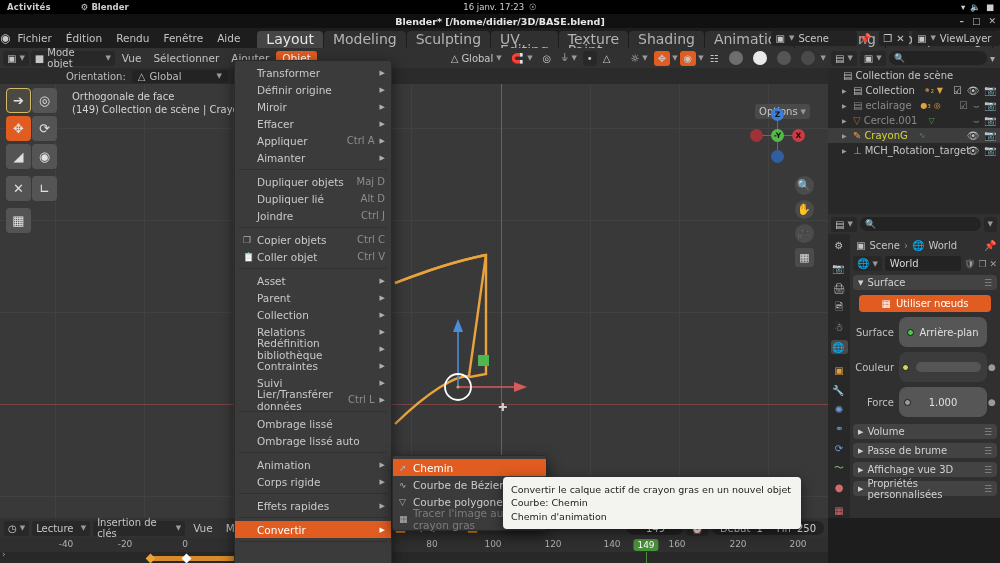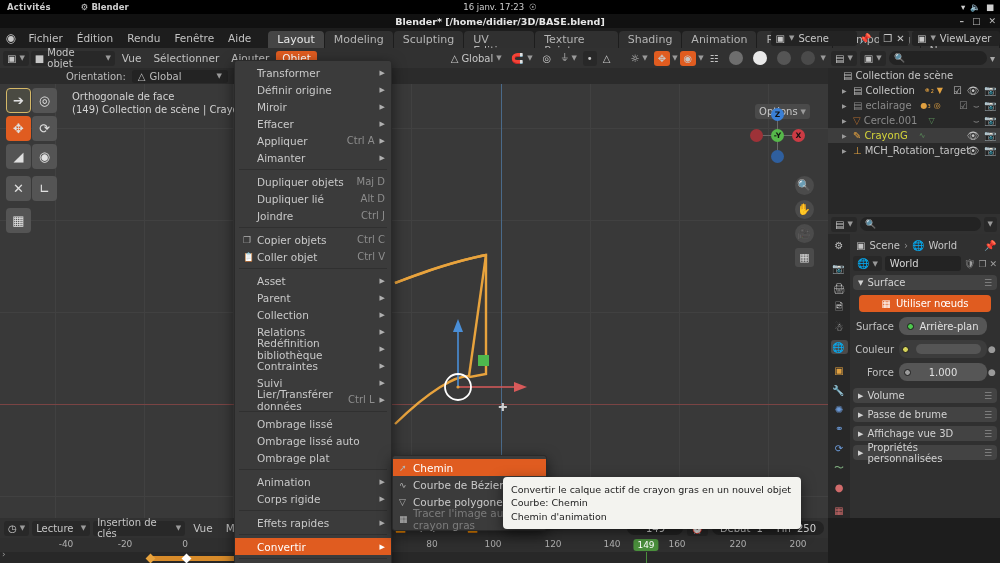--- a/index.html
+++ b/index.html
@@ -36,21 +36,21 @@
   .topbar {
     position: absolute; top: 28px; left: 0; width: 1000px; height: 20px;
     background: #1d1d1d; display: flex; align-items: center;
   }
   .blender-logo { width: 22px; text-align: center; font-size: 12px; color: #c8c8c8; }
   .menu-item {
     padding: 2px 7px; font-size: 10.5px; color: #c3c3c3; border-radius: 3px; cursor: default;
   }
   .ws-tabs { display: flex; align-items: flex-end; height: 20px; margin-left: 10px; }
   .ws-tab {
-    padding: 3px 9px 4px 9px; font-size: 11px; color: #b4b4b4;
+    padding: 3px 9px 4px 9px; font-size: 14px; color: #b4b4b4;
     background: #303030; margin-right: 1px;
     border-top-left-radius: 4px; border-top-right-radius: 4px;
     height: 17px; line-height: 11px;
   }
   .ws-tab.active { background: #454545; color: #e6e6e6; }
   .scene-block { position: absolute; right: 0; top: 0; height: 20px; display: flex; align-items: center; gap: 3px; }
   .field-dark {
     background: #232323; border-radius: 3px; height: 15px; display: flex; align-items: center;
     padding: 0 5px; font-size: 10px; color: #c8c8c8; gap: 4px;
   }
@@ -131,21 +131,21 @@
     padding: 0 5px; font-size: 10px; color: #d2d2d2; margin-top: 4px; gap: 4px; position: relative;
   }
   .panel-head .grip { position: absolute; right: 5px; color: #8e8e8e; font-size: 9px; }
   .use-nodes {
     background: #e05c20; border-radius: 4px; height: 17px; display: flex; align-items: center;
     justify-content: center; font-size: 10px; color: #fff; margin: 5px 6px 0 6px; gap: 5px;
   }
   .prow { display: flex; align-items: center; margin-top: 5px; font-size: 10px; padding-left: 2px;}
   .plabel { width: 44px; text-align: right; color: #c0c0c0; padding-right: 5px; }
   .pfield {
-    flex: 1; background: #565656; border-radius: 8px; height: 18px; display: flex; align-items: center;
+    flex: 1; background: #565656; border-radius: 8px; height: 30px; display: flex; align-items: center;
     padding: 0 6px; font-size: 10px; color: #e0e0e0; gap: 5px; justify-content: center; position: relative;
   }
   .pfield.left { justify-content: flex-start; }
   .socket { width: 7px; height: 7px; border-radius: 50%; border: 1px solid #1a1a1a; }
   .pdot { width: 10px; text-align: center; color: #9a9a9a; font-size: 9px; }
   
   .timeline { position: absolute; left: 0; top: 518px; width: 828px; height: 45px; background: #282828; }
   .tl-header { height: 20px; background: #313131; display: flex; align-items: center; gap: 3px; padding-left: 4px;}
   .tl-playback { position: absolute; left: 392px; display: flex; gap: 1px; align-items: center;}
   .pbtn { width: 17px; height: 15px; background: transparent; display: flex; align-items:center; justify-content:center; font-size: 9px; color: #d2d2d2;}
@@ -784,24 +784,20 @@
   <div class="dd-sep"></div>
 
   <div class="dd-item">
       <span class="ico"></span>
       <span class="lbl">Ombrage lissé</span>
     </div>
   <div class="dd-item">
       <span class="ico"></span>
       <span class="lbl">Ombrage lissé auto</span>
     </div>
-  <div class="dd-item">
-      <span class="ico"></span>
-      <span class="lbl">Ombrage plat</span>
-    </div>
   <div class="dd-sep"></div>
 
   <div class="dd-item">
       <span class="ico"></span>
       <span class="lbl">Animation</span>
       <span class="arw">▶</span>
     </div>
   <div class="dd-item">
       <span class="ico"></span>
       <span class="lbl">Corps rigide</span>

